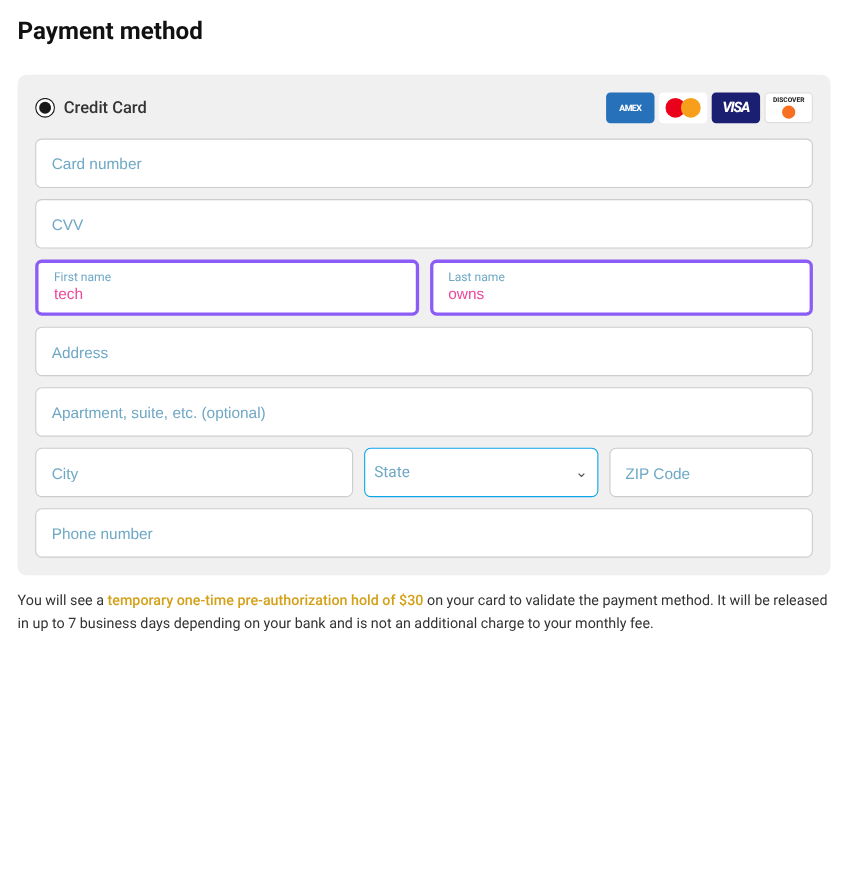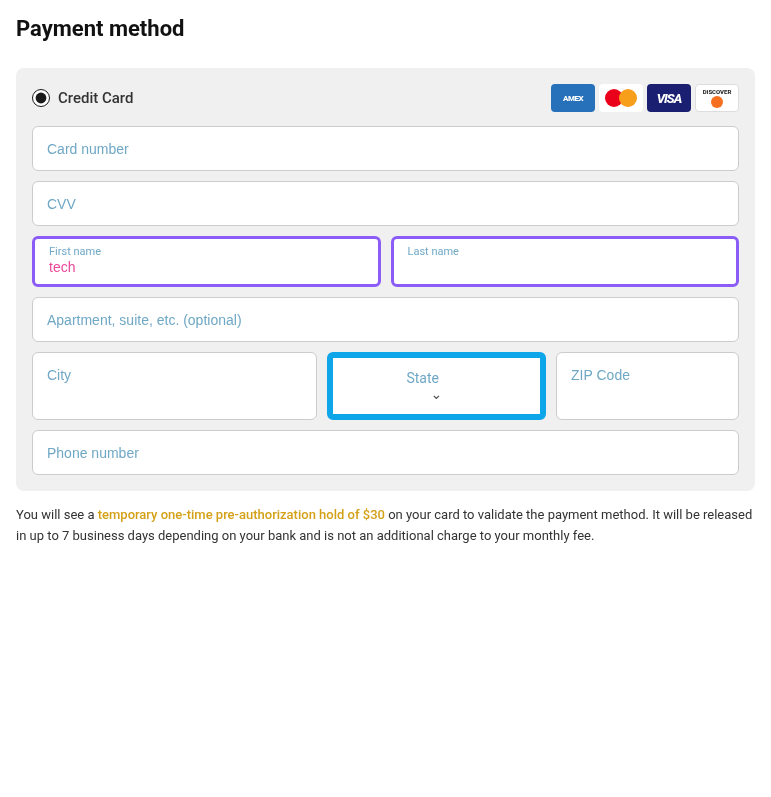--- a/index.html
+++ b/index.html
@@ -145,27 +145,26 @@
       left: 14px;
       font-size: 11px;
       color: #6fa8c5;
     }
     .form-field.labeled input {
       font-size: 14px;
       color: #ec4899;
     }
     .state-select-wrapper {
       background: #fff;
-      border: 6px solid #0ea5e9;
+      border: 1px solid #0ea5e9;
       border-radius: 6px;
       padding: 12px 8px;
       display: flex;
       align-items: center;
       justify-content: space-between;
-      flex-direction: column;
     }
     .state-select-wrapper select {
       border: none;
       outline: none;
       background: transparent;
       font-size: 14px;
       color: #6fa8c5;
       flex: 1;
       -webkit-appearance: none;
       appearance: none;
@@ -225,23 +224,27 @@
     </div>
   </div>
 
   <div class="form-row-split">
     <div class="form-field labeled">
       <span class="field-label">First name</span>
       <input type="text" value="tech" style="">
     </div>
     <div class="form-field labeled">
       <span class="field-label">Last name</span>
-    </div>
-  </div>
-
+      <input type="text" value="owns" style="">
+    </div>
+  </div>
+
+  <div class="form-field form-row">
+    <input type="text" placeholder="Address" style="">
+  </div>
 
   <div class="form-field form-row">
     <input type="text" placeholder="Apartment, suite, etc. (optional)" style="">
   </div>
 
   <div class="form-row-three">
     <div class="form-field city-field">
       <input type="text" placeholder="City" style="">
     </div>
     <div class="state-select-wrapper state-field">

